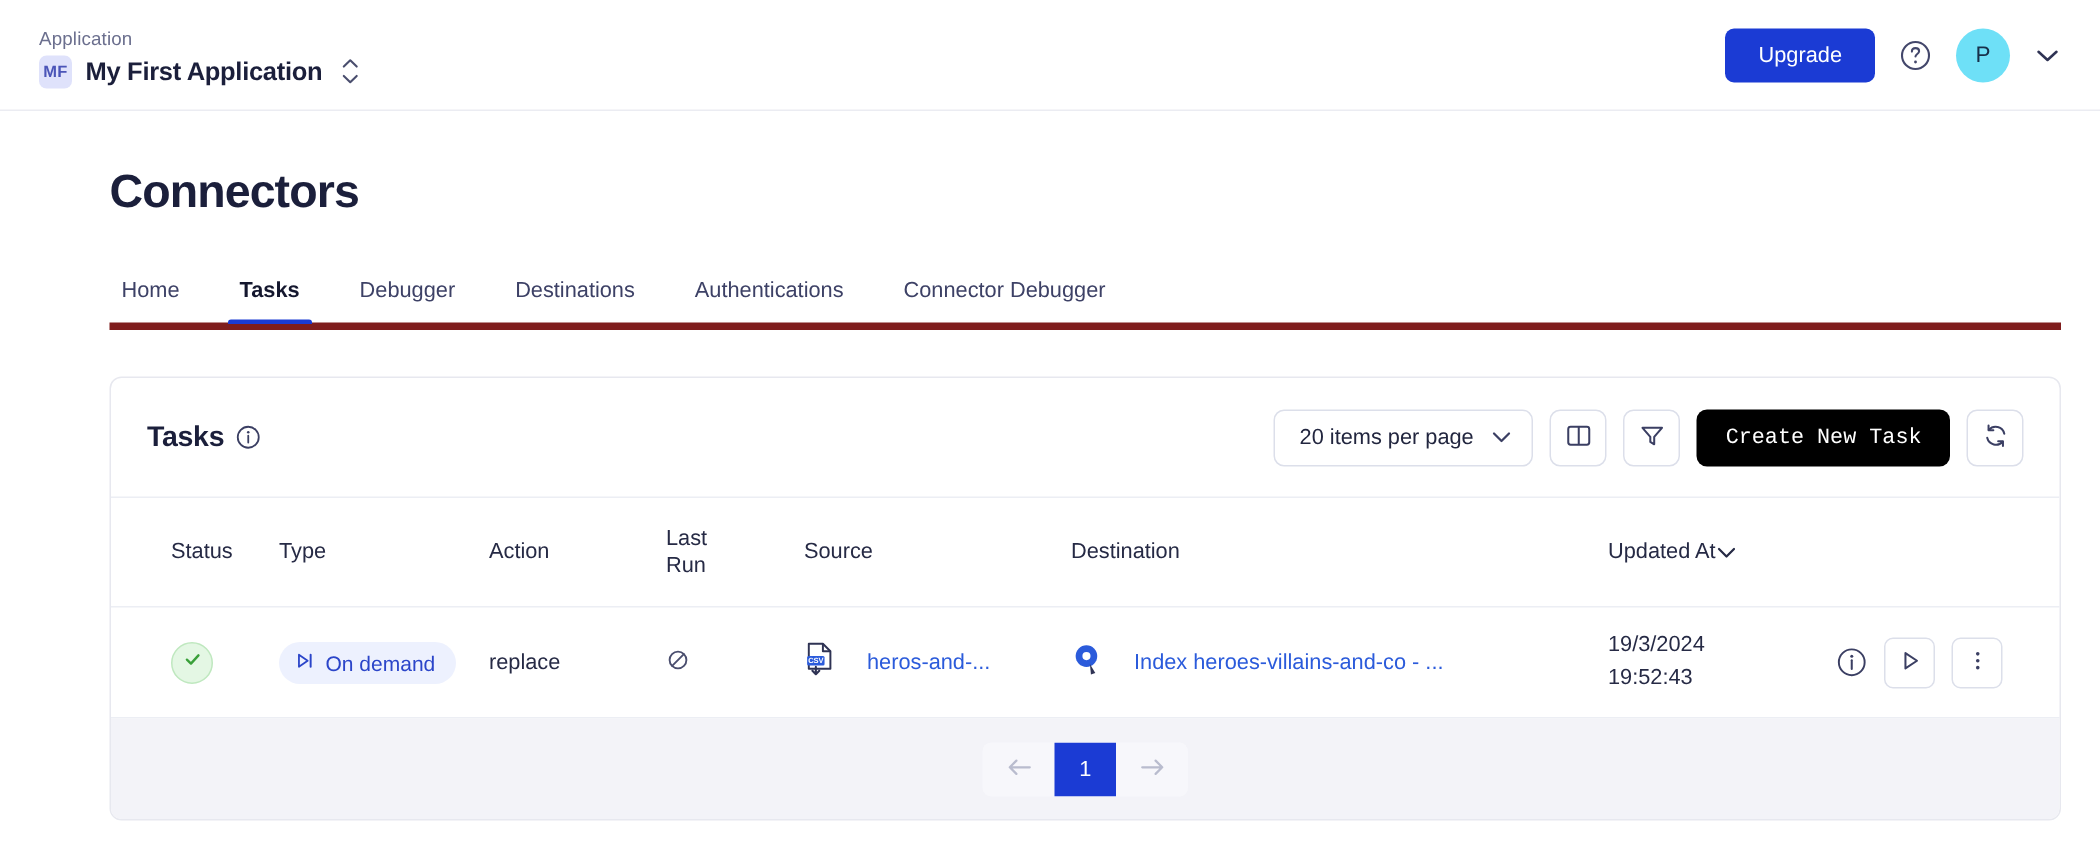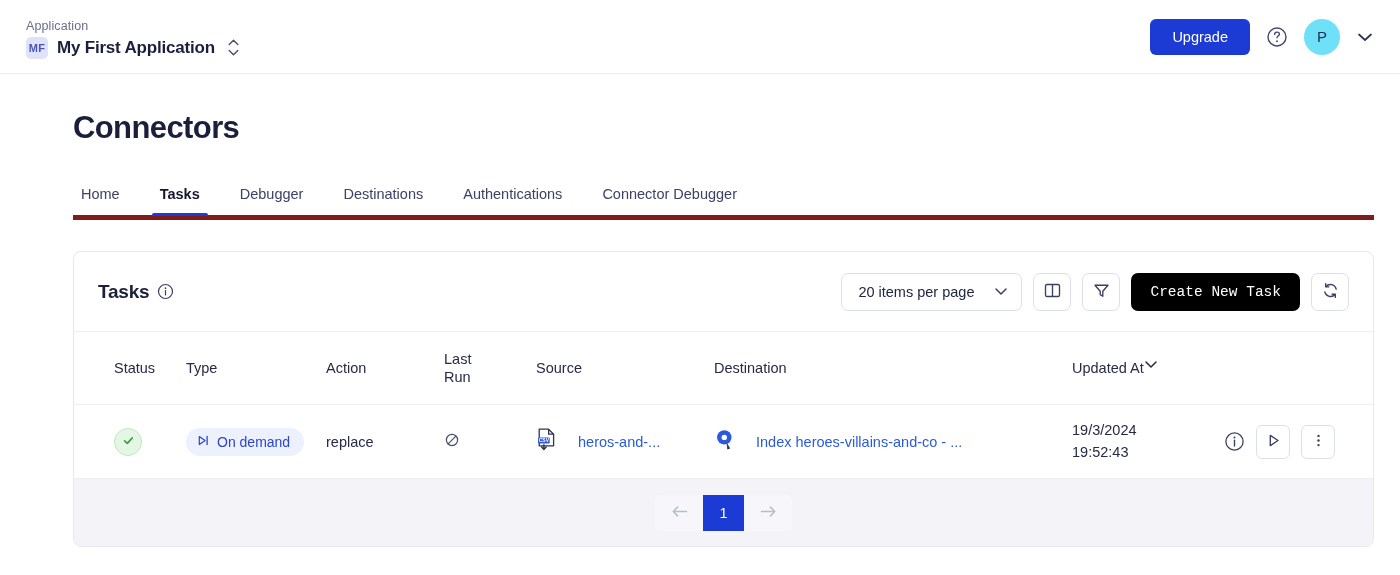--- a/index.html
+++ b/index.html
@@ -90,21 +90,21 @@
     height: 80px;
     display: flex; align-items: center; justify-content: space-between;
     padding: 0 24px;
     border-bottom: 1px solid #eceef4;
   }
   .card-title { display: flex; align-items: center; gap: 8px; }
   .card-title-text { font-size: 19px; font-weight: bold; color: #1b1f3b; letter-spacing: -.2px; }
   .toolbar { display: flex; align-items: center; gap: 11px; }
   .select-pill {
     height: 38px; border: 1px solid #dcdfea; border-radius: 7px;
-    background: #fff; display: flex; align-items: center; gap: 20px;
+    background: #fff; display: flex; align-items: center; gap: 12px;
     padding: 0 13px 0 16px; font-size: 14.5px; color: #22263f;
     cursor: pointer; font-family: inherit;
   }
   .sq-btn {
     width: 38px; height: 38px; border: 1px solid #dcdfea; border-radius: 7px;
     background: #fff; display: flex; align-items: center; justify-content: center;
     cursor: pointer; color: #3d4166;
   }
   .btn-primary {
     height: 38px; background: #000000; color: #fff; border: none;
@@ -120,21 +120,21 @@
     border-bottom: 1px solid #eceef4; vertical-align: middle;
   }
   .c-status { width: 112px; padding-left: 40px !important; }
   .c-type   { width: 140px; }
   .c-action { width: 118px; }
   .c-last   { width: 92px; }
   .c-source { width: 178px; }
   .c-dest   { width: 358px; }
   .c-upd    { width: 152px; }
   .c-acts   { width: 170px; }
-  .updated-th { display: flex; align-items: flex-start; }
+  .updated-th { display: flex; align-items: center; }
   .lastrun-th { line-height: 1.25; }
 
   tbody td {
     padding: 0; height: 74px; vertical-align: middle;
     font-size: 14.5px; color: #262a45;
     border-bottom: 1px solid #eceef4;
   }
   .status-dot {
     width: 28px; height: 28px; border-radius: 50%;
     background: #e4f7e4; border: 1px solid #bfe8bf;

